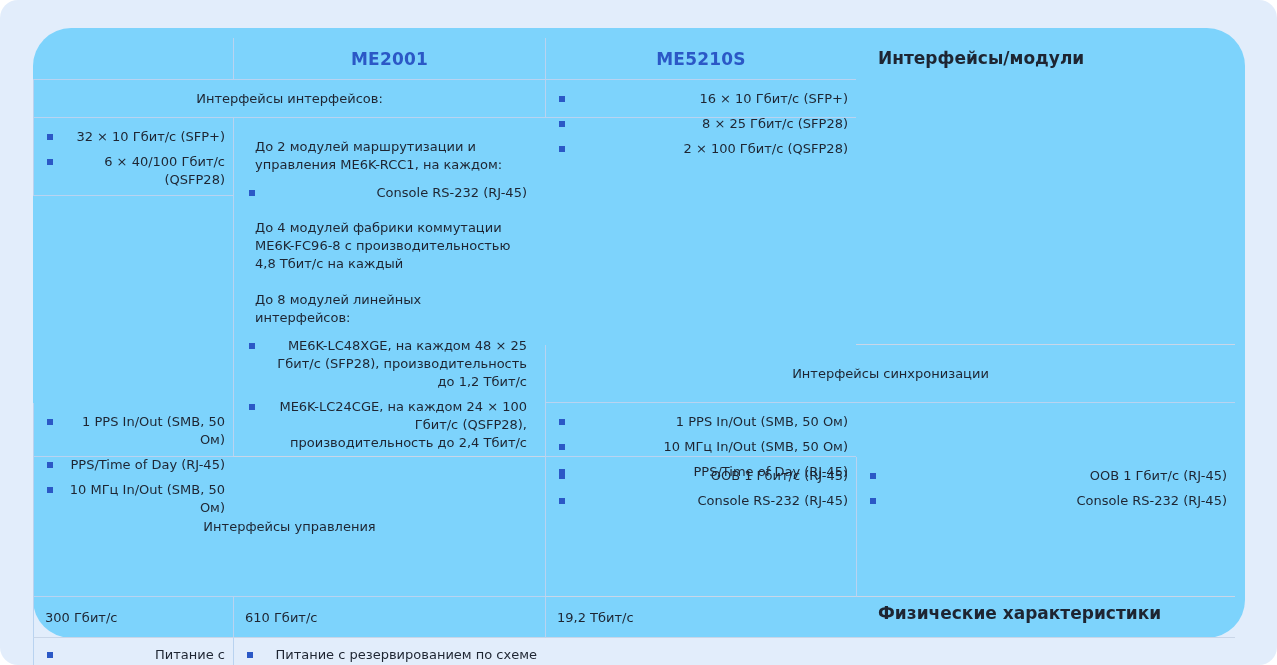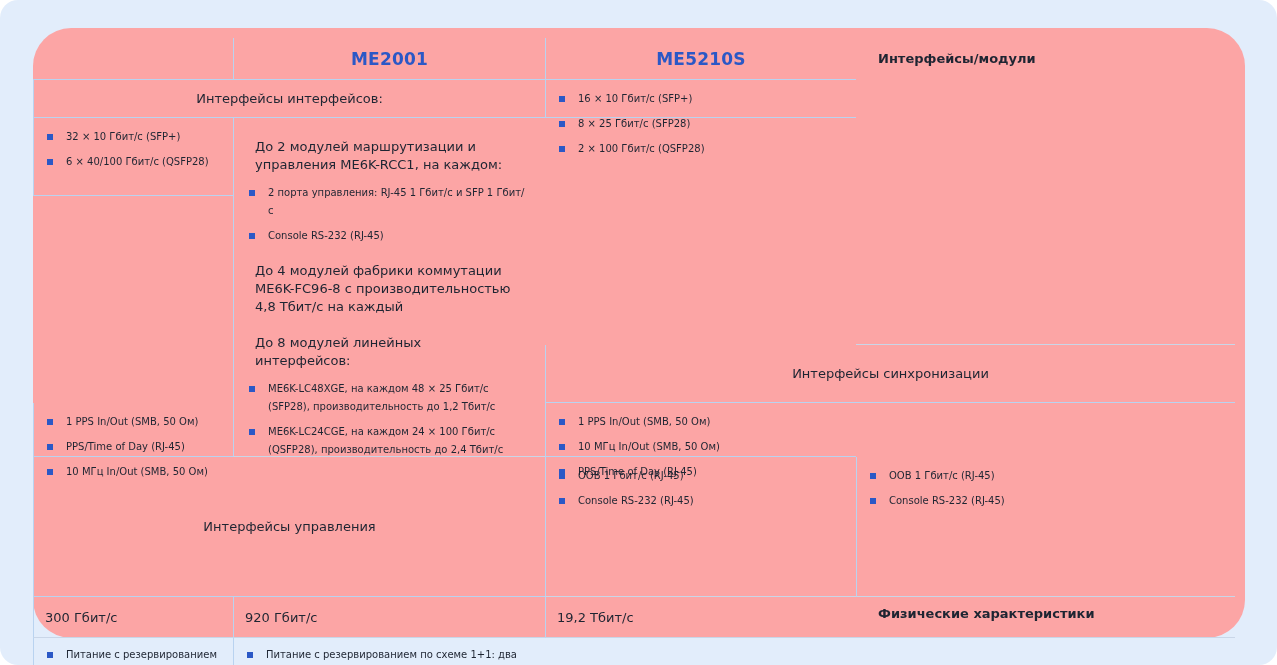--- a/index.html
+++ b/index.html
@@ -15,53 +15,53 @@
     width:1277px;height:665px;background:#ffffff;overflow:hidden;
     font-family:"DejaVu Sans","Liberation Sans",sans-serif;
     color:var(--text);
   }
   .page-bg{
     position:absolute;left:0;top:0;width:1277px;height:665px;
     background:var(--background);border-radius:18px;
   }
   .card{
     position:absolute;left:33px;top:28px;width:1212px;height:610px;
-    background:#fca5a5;border-radius:38px;
+    background:#7dd3fc;border-radius:38px;
     padding-top:10px;
   }
   .grid{
     display:grid;
     grid-template-columns:200px 312px 311px 379px;
     grid-template-rows:42px 38px 78px 36px 78px 35px 58px 54px 140px 41px;
     width:1202px;
   }
   .cell{min-width:0;min-height:0;}
   .v{border-left:1px solid var(--border-light);}
   .hb{border-bottom:1px solid var(--border-light);}
   .hr{border-bottom:1px solid var(--border-row);}
 
   .head{
     display:flex;align-items:center;justify-content:center;
     font-size:17px;font-weight:bold;color:var(--accent);letter-spacing:.2px;
   }
   .rowlabel{
-    font-size:13px;font-weight:bold;line-height:17px;
+    font-size:17px;font-weight:bold;line-height:17px;
     padding:12px 14px 0 22px;
   }
   .rowlabel.phys{padding-top:8px;}
   .subhead{
     grid-column:span 2;
     display:flex;align-items:center;justify-content:center;
     font-size:13px;
   }
   .listcell{padding:10px 8px 0 11px;font-size:13px;}
   .blist{list-style:none;margin:0;padding:0;}
   .blist li{
     position:relative;padding-left:21px;margin:0 0 7px 0;
-    line-height:18px;font-size:10px;
+    line-height:18px;font-size:13px;text-align:right;
   }
   .blist li::before{
     content:"";position:absolute;left:2px;top:6px;width:6px;height:6px;
     background:var(--accent);
   }
   .wrap li{line-height:17px;margin-bottom:9px;}
   .valuecell{
     display:flex;align-items:center;
     font-size:13px;padding-left:11px;
   }
@@ -101,21 +101,20 @@
       <div class="cell v hb listcell">
         <ul class="blist">
           <li>32 × 10 Гбит/с (SFP+)</li>
           <li>6 × 40/100 Гбит/с (QSFP28)</li>
         </ul>
       </div>
 
       <div class="cell v hr me6008cell">
         <p class="p-intro">До 2 модулей маршрутизации и управления ME6K-RCC1, на каждом:</p>
         <ul class="blist wrap6">
-          <li>2 порта управления: RJ-45 1 Гбит/с и SFP 1 Гбит/с</li>
           <li>Console RS-232 (RJ-45)</li>
         </ul>
         <p class="p-fabric">До 4 модулей фабрики коммутации ME6K-FC96-8 с производительностью 4,8 Тбит/с на каждый</p>
         <p class="p-lineintro">До 8 модулей линейных интерфейсов:</p>
         <ul class="blist wrap6">
           <li>ME6K-LC48XGE, на каждом 48 × 25 Гбит/с (SFP28), производительность до 1,2 Тбит/с</li>
           <li>ME6K-LC24CGE, на каждом 24 × 100 Гбит/с (QSFP28), производительность до 2,4 Тбит/с</li>
         </ul>
       </div>
 
@@ -145,21 +144,21 @@
         </ul>
       </div>
       <div class="cell v hr listcell">
         <ul class="blist">
           <li>OOB 1 Гбит/с (RJ-45)</li>
           <li>Console RS-232 (RJ-45)</li>
         </ul>
       </div>
 
       <div class="cell v hr valuecell">300 Гбит/с</div>
-      <div class="cell v hr valuecell">920 Гбит/с</div>
+      <div class="cell v hr valuecell">610 Гбит/с</div>
       <div class="cell v hr valuecell">19,2 Тбит/с</div>
 
       <div class="cell hr rowlabel phys">Физические характеристики</div>
       <div class="cell v hr listcell" style="padding-top:8px;">
         <ul class="blist wrap">
           <li>Питание с резервированием по схеме 1+1: два сменных источника питания AC/DC с возможностью горячей замены, макс. мощность 290 Вт</li>
 
         </ul>
       </div>
       <div class="cell v hr listcell" style="padding-top:8px;">

